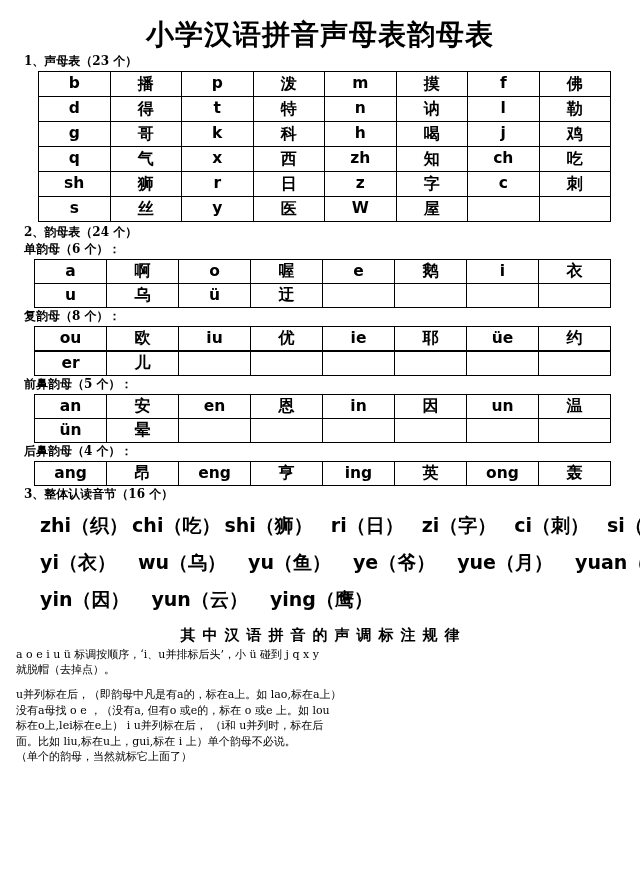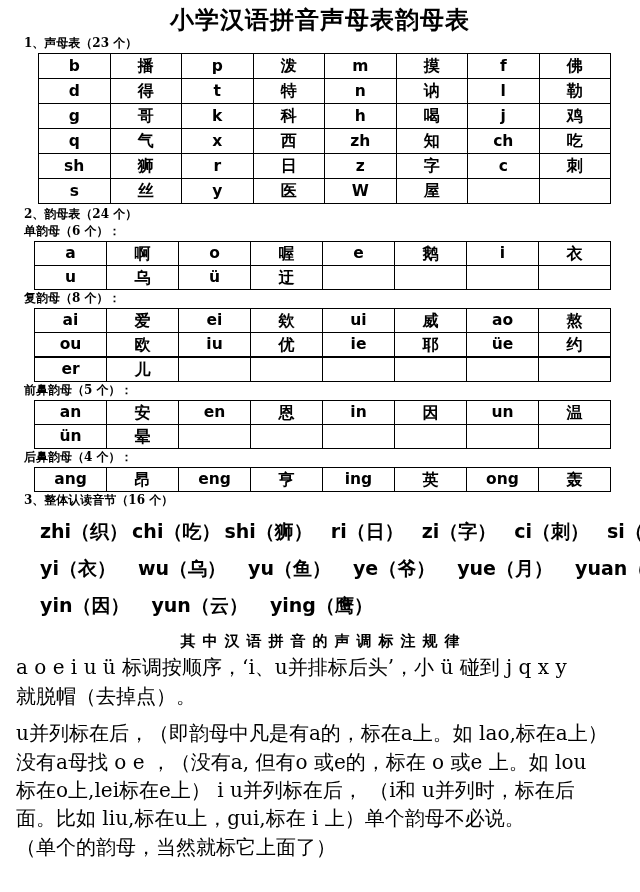--- a/index.html
+++ b/index.html
@@ -20,24 +20,24 @@
     position: relative;
     width: 640px;
     height: 892px;
     box-sizing: border-box;
   }
 
   
   .doc-title {
     text-align: center;
     font-family: "DejaVu Serif", "Liberation Serif", serif;
-    font-size: 24px;
+    font-size: 28px;
     font-weight: bold;
     letter-spacing: 1px;
-    padding-top: 7px;
+    padding-top: 20px;
     line-height: 1.1;
   }
 
   
   .section-label {
     font-family: "DejaVu Serif", "Liberation Serif", serif;
     font-size: 12px;
     font-weight: bold;
     margin: 3px 0 2px 24px;
     line-height: 1.25;
@@ -108,21 +108,21 @@
     font-family: "DejaVu Serif", "Liberation Serif", serif;
     font-weight: bold;
     font-size: 15px;
     letter-spacing: 7px;
     text-indent: 7px;
     margin-top: 13px;
     margin-bottom: 2px;
   }
   .rules-block {
     font-family: "DejaVu Serif", "Liberation Serif", serif;
-    font-size: 20px;
+    font-size: 11px;
     line-height: 1.42;
     margin-left: 16px;
     margin-right: 10px;
   }
   .rules-block p { margin: 0; white-space: nowrap; }
   .rules-block p.para-gap { margin-top: 9px; }
 </style>
 </head>
 <body>
 
@@ -219,30 +219,20 @@
             <td class="latin"></td>
             <td class="han"></td>
             <td class="latin"></td>
             <td class="han"></td>
           </tr>
         </tbody>
       </table>
       <div class="section-label tight">复韵母（8 个）：</div>
       <table class="pin yunmu-table">
         <tbody>
-          <tr>
-            <td class="latin">ai</td>
-            <td class="han">爱</td>
-            <td class="latin">ei</td>
-            <td class="han">欸</td>
-            <td class="latin">ui</td>
-            <td class="han">威</td>
-            <td class="latin">ao</td>
-            <td class="han">熬</td>
-          </tr>
           <tr>
             <td class="latin">ou</td>
             <td class="han">欧</td>
             <td class="latin">iu</td>
             <td class="han">优</td>
             <td class="latin">ie</td>
             <td class="han">耶</td>
             <td class="latin">üe</td>
             <td class="han">约</td>
           </tr>

